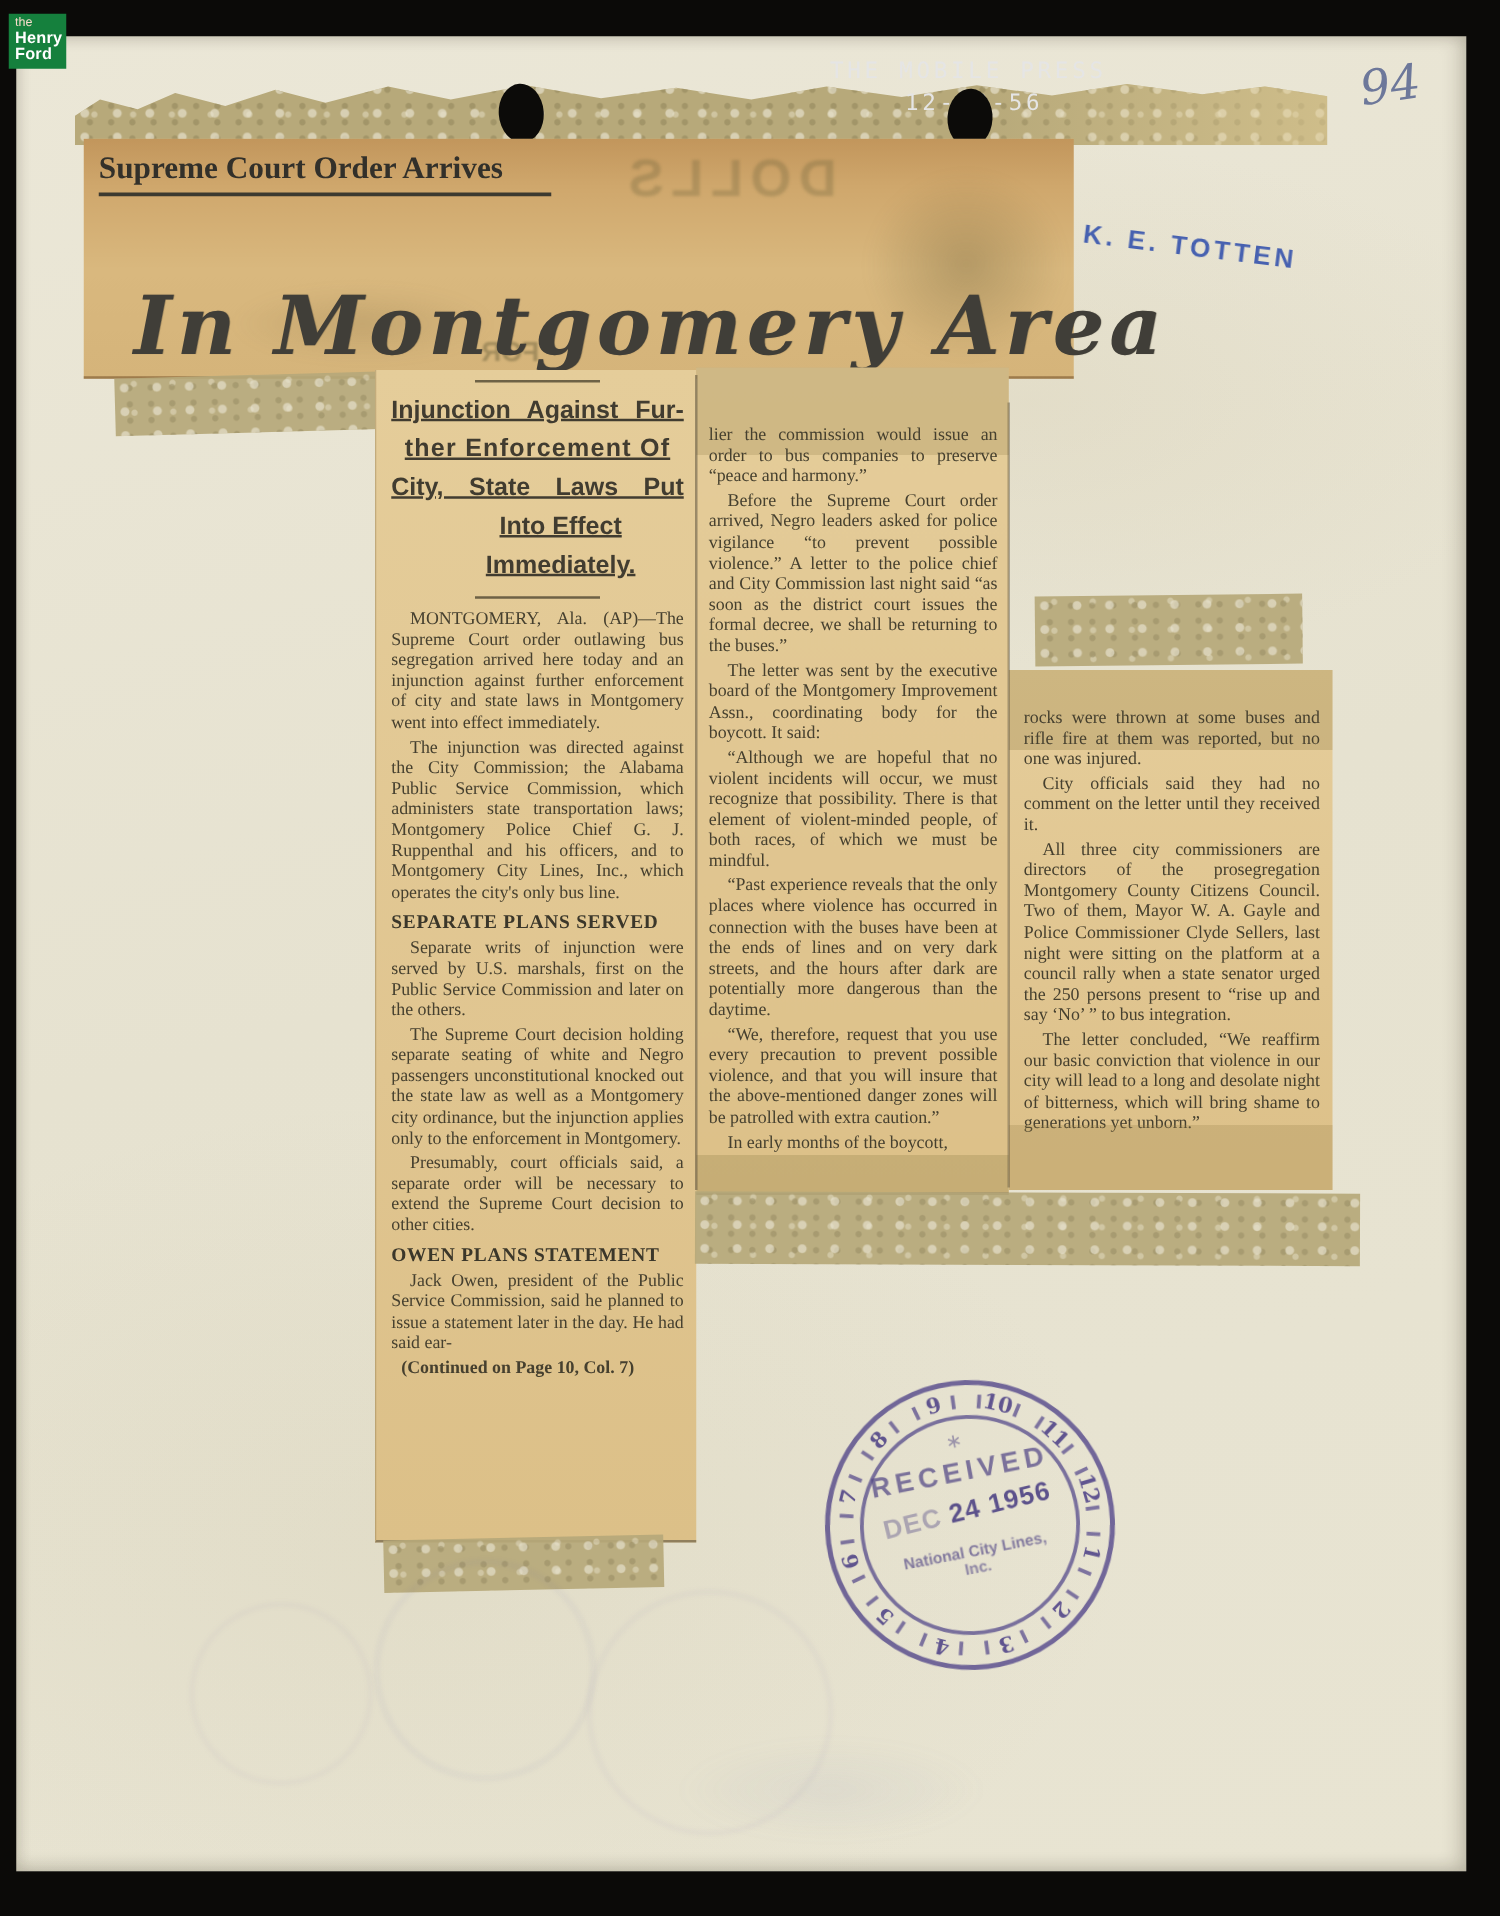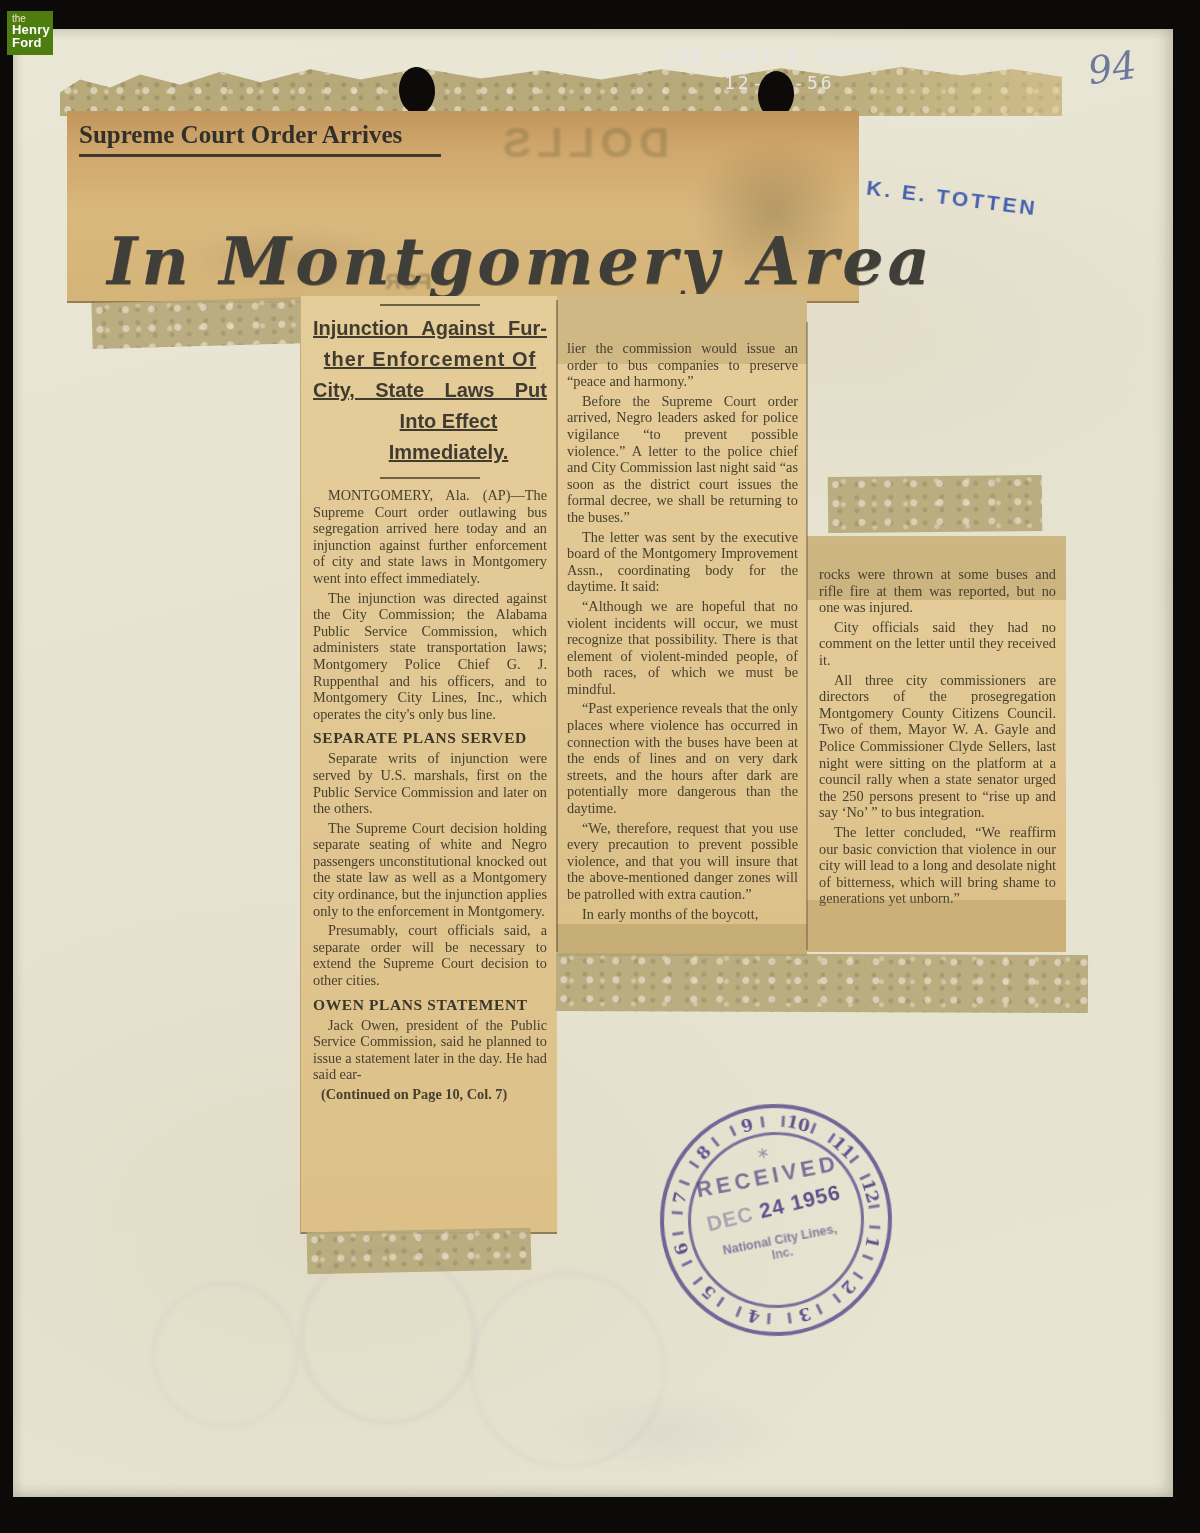--- a/index.html
+++ b/index.html
@@ -9,21 +9,21 @@
   
   .paper{position:absolute;left:13px;top:29px;width:1160px;height:1468px;
     background:
       radial-gradient(ellipse 600px 300px at 70% 20%, rgba(214,205,176,.30), transparent 70%),
       radial-gradient(ellipse 800px 500px at 28% 82%, rgba(205,197,166,.22), transparent 70%),
       linear-gradient(165deg,#ebe7d7 0%,#e6e2d0 48%,#e8e4d2 100%);
     box-shadow: inset -7px 0 14px rgba(40,35,20,.14), inset 0 -5px 12px rgba(40,35,20,.10),
                 inset 4px 3px 10px rgba(40,35,20,.07);}
 
   
-  .logo{position:absolute;left:7px;top:11px;width:46px;height:44px;background:#4d7c0f;
+  .logo{position:absolute;left:7px;top:11px;width:46px;height:44px;background:#15803d;
     color:#fff;padding:3px 0 0 5px;box-sizing:border-box;line-height:.98;
     font-family:"Liberation Sans",sans-serif;}
   .logo .the{display:block;font-size:10px;color:#f7dccb;font-weight:normal;}
   .logo .big{display:block;font-size:13px;font-weight:bold;letter-spacing:.2px;}
 
   
   .masthead-name,.masthead-date{position:absolute;font-family:"DejaVu Sans Mono",monospace;
     font-weight:normal;color:#e5e5e5;white-space:nowrap;}
   .masthead-name{left:664px;top:46px;font-size:18px;letter-spacing:3px;}
   .masthead-date{left:724px;top:72px;font-size:18px;letter-spacing:3px;}
@@ -195,21 +195,21 @@
         <p class="blk heading">OWEN PLANS STATEMENT</p>
         <p class="blk para">Jack Owen, president of the Public Service Commission, said he planned to issue a statement later in the day. He had said ear-</p>
         <p class="blk continued">(Continued on Page 10, Col. 7)</p>
       </div>
   </div>
 
   <div class="col col2">
     <div class="body">
         <p class="blk cont">lier the commission would issue an order to bus companies to preserve “peace and harmony.”</p>
         <p class="blk para">Before the Supreme Court order arrived, Negro leaders asked for police vigilance “to prevent possible violence.” A letter to the police chief and City Commission last night said “as soon as the district court issues the formal decree, we shall be returning to the buses.”</p>
-        <p class="blk para">The letter was sent by the executive board of the Montgomery Improvement Assn., coordinating body for the daytime. It said:</p>
+        <p class="blk para">The letter was sent by the executive board of the Montgomery Improvement Assn., coordinating body for the boycott. It said:</p>
         <p class="blk para">“Although we are hopeful that no violent incidents will occur, we must recognize that possibility. There is that element of violent-minded people, of both races, of which we must be mindful.</p>
         <p class="blk para">“Past experience reveals that the only places where violence has occurred in connection with the buses have been at the ends of lines and on very dark streets, and the hours after dark are potentially more dangerous than the daytime.</p>
         <p class="blk para">“We, therefore, request that you use every precaution to prevent possible violence, and that you will insure that the above-mentioned danger zones will be patrolled with extra caution.”</p>
         <p class="blk para">In early months of the boycott,</p>
       </div>
   </div>
 
   <div class="col col3">
     <div class="body">
         <p class="blk cont">rocks were thrown at some buses and rifle fire at them was reported, but no one was injured.</p>

